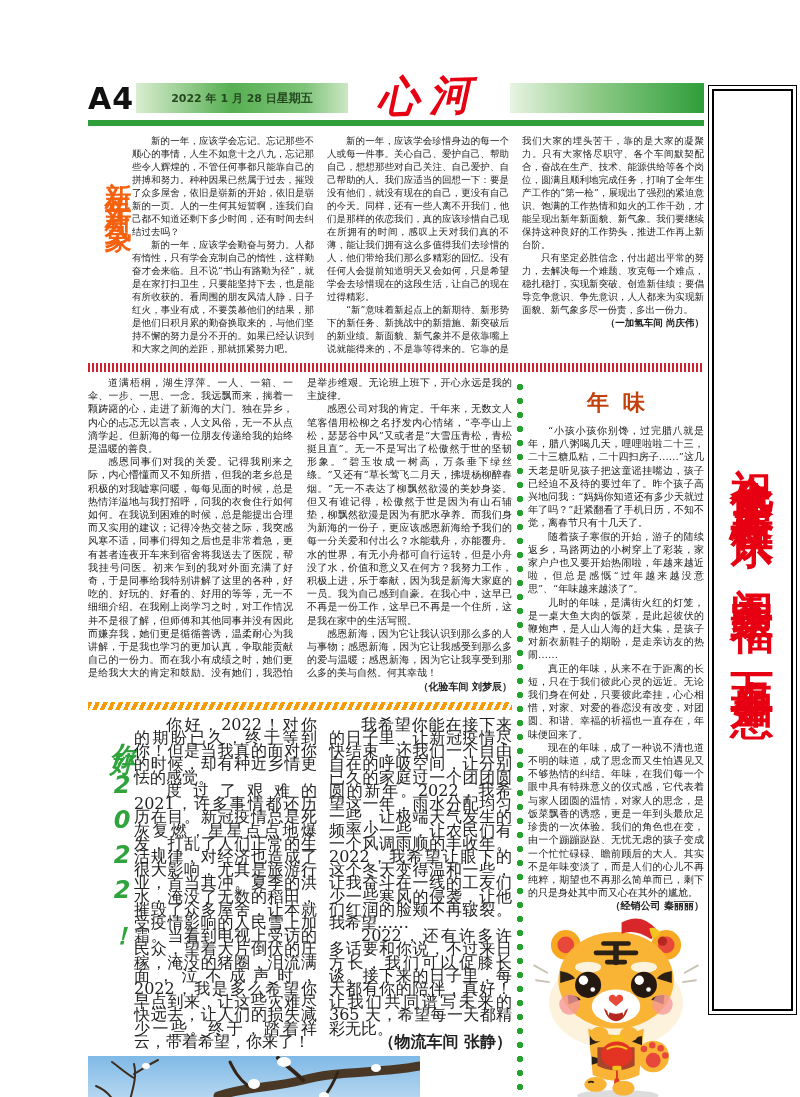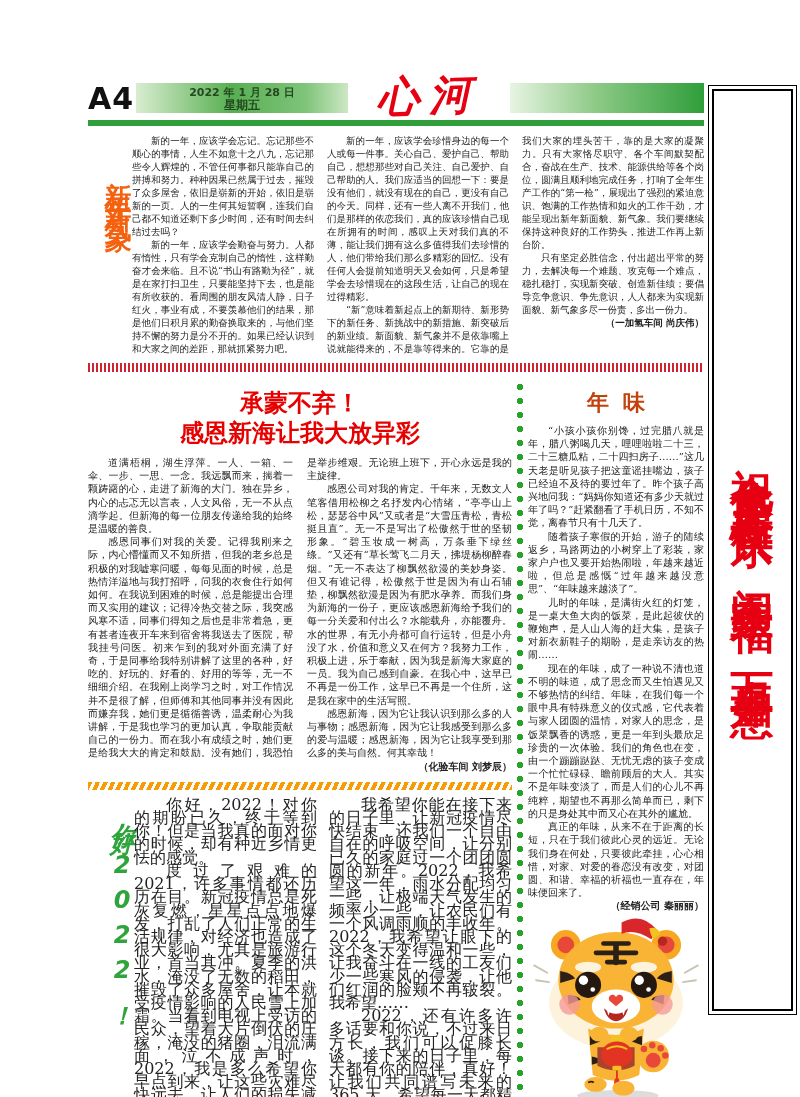--- a/index.html
+++ b/index.html
@@ -7,21 +7,21 @@
   body { font-family: "DejaVu Sans", sans-serif; }
   .page { position:relative; width:800px; height:1097px; background:#fff; overflow:hidden; }
 
   
   .main { position:absolute; left:88px; top:80px; width:616px; }
 
   
   .hdr { display:flex; align-items:stretch; height:38px; position:relative; }
   .page-code { width:48px; font-size:30px; font-weight:bold; color:#111; line-height:38px; letter-spacing:1px; }
   .date-bar { width:212px; background:linear-gradient(90deg,#d9edd0 0%,#57af52 45%,#7fc47a 80%,#cde7c4 100%);
-              display:flex; flex-direction:column; justify-content:center; align-items:center; margin-top:3px; height:30px; }
+              display:flex; justify-content:center; align-items:center; margin-top:3px; height:30px; }
   .date-line { font-size:11px; font-weight:bold; color:#24481f; line-height:13px; }
   .weekday  { font-size:12px; font-weight:bold; color:#24481f; line-height:12px; }
   .masthead-gap { width:162px; position:relative; }
   .masthead { position:absolute; left:0; right:0; top:-8px; text-align:center;
               font-family:"DejaVu Serif", serif; font-style:italic; font-weight:bold;
               font-size:42px; color:#e60012; transform:rotate(-2deg); letter-spacing:10px; line-height:48px; }
   .right-bar { flex:1; margin-top:3px; height:30px; background:linear-gradient(90deg,#e7f4e2 0%,#8cc985 45%,#2f9e3b 100%); }
   .hdr-rule { margin-top:2px; height:3px; border-top:4px solid #2f9e3b; border-bottom:2px solid #2f9e3b; }
 
   
@@ -109,24 +109,20 @@
       </div>
     </div>
 
     <div class="div-red"></div>
 
     <div class="mid">
 
       <div class="mid-left">
 
         <div class="art2">
-          <div class="art2-title">
-            <div>承蒙不弃！</div>
-            <div>感恩新海让我大放异彩</div>
-          </div>
           <div class="btxt">
             <p>道满梧桐，湖生浮萍。一人、一箱、一伞、一步、一思、一念。我远飘而来，揣着一颗踌躇的心，走进了新海的大门。独在异乡，内心的忐忑无以言表，人文风俗，无一不从点滴学起。但新海的每一位朋友传递给我的始终是温暖的善良。</p>
             <p>感恩同事们对我的关爱。记得我刚来之际，内心懵懂而又不知所措，但我的老乡总是积极的对我嘘寒问暖，每每见面的时候，总是热情洋溢地与我打招呼，问我的衣食住行如何如何。在我说到困难的时候，总是能提出合理而又实用的建议；记得冷热交替之际，我突感风寒不适，同事们得知之后也是非常着急，更有甚者连夜开车来到宿舍将我送去了医院，帮我挂号问医。初来乍到的我对外面充满了好奇，于是同事给我特别讲解了这里的各种，好吃的、好玩的、好看的、好用的等等，无一不细细介绍。在我刚上岗学习之时，对工作情况并不是很了解，但师傅和其他同事并没有因此而嫌弃我，她们更是循循善诱，温柔耐心为我讲解，于是我也学习的更加认真，争取能贡献自己的一份力。而在我小有成绩之时，她们更是给我大大的肯定和鼓励。没有她们，我恐怕是举步维艰。无论班上班下，开心永远是我的主旋律。</p>
             <p>感恩公司对我的肯定。千年来，无数文人笔客借用松柳之名抒发内心情绪，“亭亭山上松，瑟瑟谷中风”又或者是“大雪压青松，青松挺且直”。无一不是写出了松傲然于世的坚韧形象。“碧玉妆成一树高，万条垂下绿丝绦。”又还有“草长莺飞二月天，拂堤杨柳醉春烟。”无一不表达了柳飘然欲漫的美妙身姿。但又有谁记得，松傲然于世是因为有山石辅垫，柳飘然欲漫是因为有肥水孕养。而我们身为新海的一份子，更应该感恩新海给予我们的每一分关爱和付出么？水能载舟，亦能覆舟。水的世界，有无小舟都可自行运转，但是小舟没了水，价值和意义又在何方？我努力工作，积极上进，乐于奉献，因为我是新海大家庭的一员。我为自己感到自豪。在我心中，这早已不再是一份工作，这早已不再是一个住所，这是我在家中的生活写照。</p>
             <p>感恩新海，因为它让我认识到那么多的人与事物；感恩新海，因为它让我感受到那么多的爱与温暖；感恩新海，因为它让我享受到那么多的美与自然。何其幸哉！</p>
             <p class="sig">（化验车间 刘梦辰）</p>
           </div>
         </div>
 
         <div class="div-orange"></div>
@@ -169,22 +165,22 @@
       <div class="vdots"></div>
 
       <div class="mid-right">
 
         <div class="art3">
           <div class="art3-title">年味</div>
           <div class="btxt">
             <p>“小孩小孩你别馋，过完腊八就是年，腊八粥喝几天，哩哩啦啦二十三，二十三糖瓜粘，二十四扫房子……”这几天老是听见孩子把这童谣挂嘴边，孩子已经迫不及待的要过年了。昨个孩子高兴地问我：“妈妈你知道还有多少天就过年了吗？”赶紧翻看了手机日历，不知不觉，离春节只有十几天了。</p>
             <p>随着孩子寒假的开始，游子的陆续返乡，马路两边的小树穿上了彩装，家家户户也又要开始热闹啦，年越来越近啦，但总是感慨“过年越来越没意思”、“年味越来越淡了”。</p>
             <p>儿时的年味，是满街火红的灯笼，是一桌大鱼大肉的饭菜，是此起彼伏的鞭炮声，是人山人海的赶大集，是孩子对新衣新鞋子的期盼，是走亲访友的热闹……</p>
+            <p>真正的年味，从来不在于距离的长短，只在于我们彼此心灵的远近。无论我们身在何处，只要彼此牵挂，心心相惜，对家、对爱的眷恋没有改变，对团圆、和谐、幸福的祈福也一直存在，年味便回来了。</p>
             <p>现在的年味，成了一种说不清也道不明的味道，成了思念而又生怕遇见又不够热情的纠结。年味，在我们每一个眼中具有特殊意义的仪式感，它代表着与家人团圆的温情，对家人的思念，是饭菜飘香的诱惑，更是一年到头最欣足珍贵的一次体验。我们的角色也在变，由一个蹦蹦跶跶、无忧无虑的孩子变成一个忙忙碌碌、瞻前顾后的大人。其实不是年味变淡了，而是人们的心儿不再纯粹，期望也不再那么简单而已，剩下的只是身处其中而又心在其外的尴尬。</p>
-            <p>真正的年味，从来不在于距离的长短，只在于我们彼此心灵的远近。无论我们身在何处，只要彼此牵挂，心心相惜，对家、对爱的眷恋没有改变，对团圆、和谐、幸福的祈福也一直存在，年味便回来了。</p>
             <p class="sig">（经销公司 秦丽丽）</p>
           </div>
         </div>
 
         <div class="tiger-wrap">
           <svg viewBox="0 0 180 200" width="168" height="186">
             <ellipse cx="92" cy="192" rx="44" ry="6" fill="#dcdcdc"></ellipse>
 
             <circle cx="36" cy="30" r="16" fill="#f7a823"></circle>
               <circle cx="36" cy="30" r="9" fill="#e8483a"></circle>

